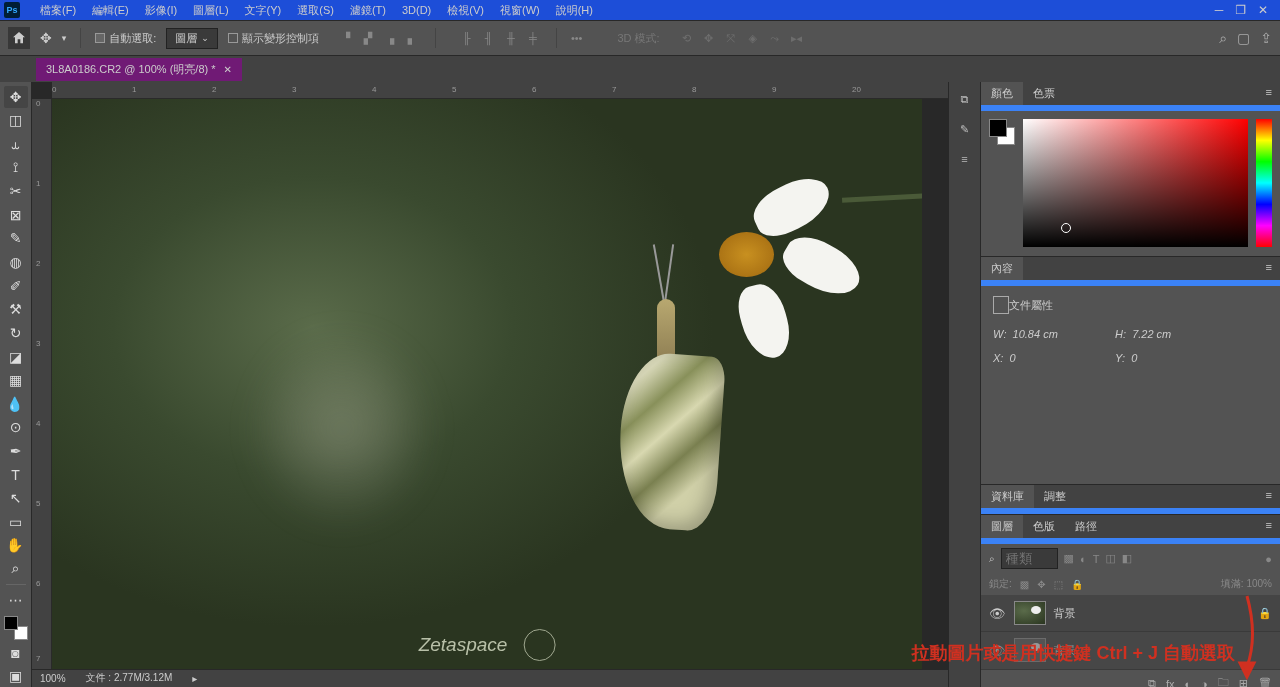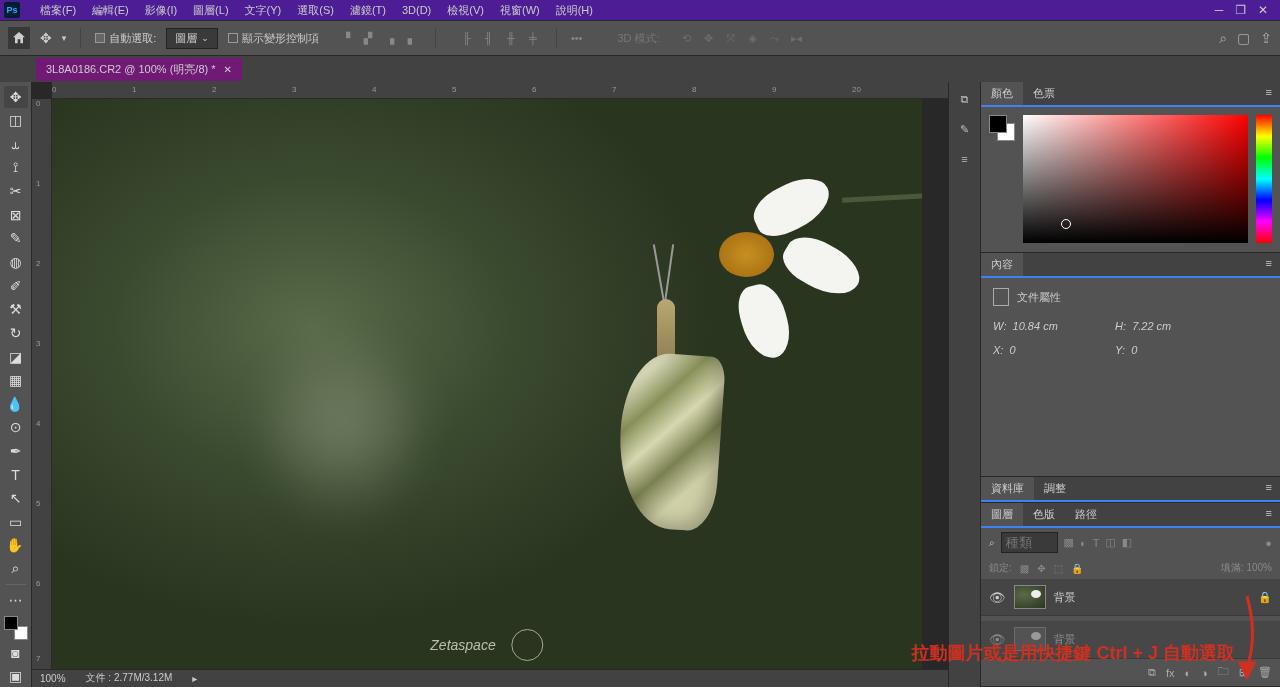--- a/index.html
+++ b/index.html
@@ -1,17 +1,17 @@
 <!DOCTYPE html>
 <html><head>
 <meta charset="utf-8">
 <style>
 * { margin: 0; padding: 0; box-sizing: border-box; font-family: "Microsoft JhengHei", Arial, sans-serif; }
 body { background: #323232; color: #ccc; width: 1280px; height: 687px; overflow: hidden; font-size: 11px; position: relative; }
-.menubar { height: 20px; background: #4c1d95; display: flex; align-items: center; padding: 0 4px; }
+.menubar { height: 20px; background: #1d4ed8; display: flex; align-items: center; padding: 0 4px; }
 .menubar .app-logo { width: 16px; height: 16px; background: #001e36; color: #31a8ff; font-size: 9px; font-weight: bold; display: flex; align-items: center; justify-content: center; margin-right: 12px; border-radius: 2px; }
 .menubar .menu-item { padding: 0 8px; font-size: 11px; color: #ccc; cursor: default; }
 .menubar .window-controls { margin-left: auto; display: flex; gap: 12px; padding-right: 8px; }
 .window-controls span { font-size: 12px; color: #ccc; cursor: default; }
 
 .options-bar { height: 36px; background: #535353; border-top: 1px solid #282828; border-bottom: 1px solid #282828; display: flex; align-items: center; padding: 0 8px; gap: 10px; }
 .options-bar .home-icon { width: 22px; height: 22px; background: #383838; display: flex; align-items: center; justify-content: center; }
 .options-bar .move-icon { font-size: 14px; }
 .options-bar .checkbox-item { display: flex; align-items: center; gap: 4px; }
 .options-bar .checkbox { width: 10px; height: 10px; border: 1px solid #999; }
@@ -52,50 +52,50 @@
 .petal.p2 { top: 60px; right: -20px; transform: rotate(30deg); }
 .petal.p3 { top: 115px; right: 40px; transform: rotate(75deg); width: 75px; }
 .center { position: absolute; width: 55px; height: 45px; background: radial-gradient(#c89020, #a06810); border-radius: 50%; top: 48px; right: 68px; }
 .stem { position: absolute; width: 140px; height: 5px; background: #4a5a38; right: -60px; top: 95px; transform: rotate(-3deg); }
 .butterfly { position: absolute; right: 200px; top: 200px; width: 110px; height: 240px; }
 .body { position: absolute; width: 18px; height: 70px; background: linear-gradient(#b8a870, #8a7a50); border-radius: 10px; top: 0; left: 45px; }
 .antenna { position: absolute; width: 2px; height: 60px; background: #999; top: -55px; }
 .antenna.a1 { left: 46px; transform: rotate(-10deg); }
 .antenna.a2 { left: 56px; transform: rotate(8deg); }
 .wing { position: absolute; width: 100px; height: 175px; background: linear-gradient(135deg, #d8d8b8 15%, #88905a 30%, #d8d8b0 45%, #7a8050 60%, #d0d0a8 75%); border-radius: 48% 15% 30% 60%; top: 55px; left: 8px; transform: rotate(4deg); box-shadow: inset -6px -6px 18px rgba(0,0,0,0.25); }
-.watermark { position: absolute; bottom: 8px; left: 50%; transform: translateX(-50%); color: #b8c0a8; font-style: italic; font-size: 14px; display: flex; align-items: center; gap: 16px; }
+.watermark { position: absolute; bottom: 8px; left: 50%; transform: translateX(-50%); color: #b8c0a8; font-style: italic; font-size: 19px; display: flex; align-items: center; gap: 16px; }
 .watermark .circ { width: 32px; height: 32px; border: 1px solid #a0a890; border-radius: 50%; display: inline-block; }
 
 .annotation { position: absolute; color: #d03020; font-size: 18px; font-weight: bold; bottom: 22px; right: 45px; z-index: 100; }
 .annotation-arrow { position: absolute; right: 18px; bottom: 4px; z-index: 100; }
 .annotation-arrow svg { stroke: #d03020; fill: none; stroke-width: 3; }
 .annotation-arrow .head { fill: #d03020; }
 
 .status-bar { height: 20px; background: #424242; display: flex; align-items: center; padding: 0 8px; font-size: 10px; gap: 20px; border-top: 1px solid #282828; }
 
 .panel-dock-narrow { width: 32px; background: #424242; border-left: 1px solid #282828; display: flex; flex-direction: column; align-items: center; padding-top: 8px; gap: 12px; }
 .panel-dock-narrow .dock-icon { width: 18px; height: 18px; display: flex; align-items: center; justify-content: center; color: #bbb; }
 
 .right-panels { width: 300px; background: #535353; border-left: 1px solid #282828; display: flex; flex-direction: column; }
 .panel { border-bottom: 1px solid #282828; }
-.panel-tabs { display: flex; background: #424242; border-bottom: 2px solid #3b82f6; }
+.panel-tabs { display: flex; background: #424242; border-bottom: 6px solid #3b82f6; }
 .panel-tabs .tab { padding: 4px 10px; font-size: 11px; }
 .panel-tabs .tab.active { background: #535353; }
 .panel-tabs .menu { margin-left: auto; padding: 4px 8px; }
 
 .color-panel-body { height: 145px; padding: 8px; display: flex; gap: 8px; }
 .color-swatch-mini { position: relative; width: 26px; height: 26px; }
 .color-swatch-mini .fg { position: absolute; width: 18px; height: 18px; background: #000; border: 1px solid #888; top: 0; left: 0; z-index: 2; }
 .color-swatch-mini .bg { position: absolute; width: 18px; height: 18px; background: #fff; border: 1px solid #888; bottom: 0; right: 0; }
 .color-picker { flex: 1; height: 128px; background: linear-gradient(to bottom, rgba(0,0,0,0) 0%, #000 100%), linear-gradient(to right, #fff 0%, #ff0000 100%); position: relative; }
 .color-picker .circ { position: absolute; width: 10px; height: 10px; border: 1px solid #fff; border-radius: 50%; left: 38px; bottom: 14px; }
 .hue-strip { width: 16px; height: 128px; background: linear-gradient(to bottom, #f00, #ff0, #0f0, #0ff, #00f, #f0f, #f00); }
 
 .properties-body { padding: 10px 12px; height: 198px; font-size: 11px; }
-.properties-body .prop-title { display: flex; align-items: center; gap: 8px; margin-bottom: 14px; }
+.properties-body .prop-title { display: flex; align-items: center; margin-bottom: 14px; }
 .properties-body .icon-page { width: 16px; height: 18px; border: 1px solid #aaa; }
 .properties-body .prop-row { display: flex; gap: 12px; margin-bottom: 12px; font-style: italic; }
 .properties-body .prop-row span { min-width: 110px; }
 
 .layers-area { flex: 1; display: flex; flex-direction: column; }
 .layers-filter-row { padding: 4px 8px; display: flex; align-items: center; gap: 6px; font-size: 10px; }
 .layers-filter-row input { background: #3a3a3a; border: 1px solid #222; color: #999; padding: 2px 4px; width: 57px; }
 .layers-filter-row .filter-icon { color: #888; font-size: 11px; }
 .layers-blend-row { padding: 2px 8px; display: flex; align-items: center; justify-content: space-between; font-size: 10px; color: #888; }
 .layers-blend-row .dropdown-dis { padding: 2px 6px; }

